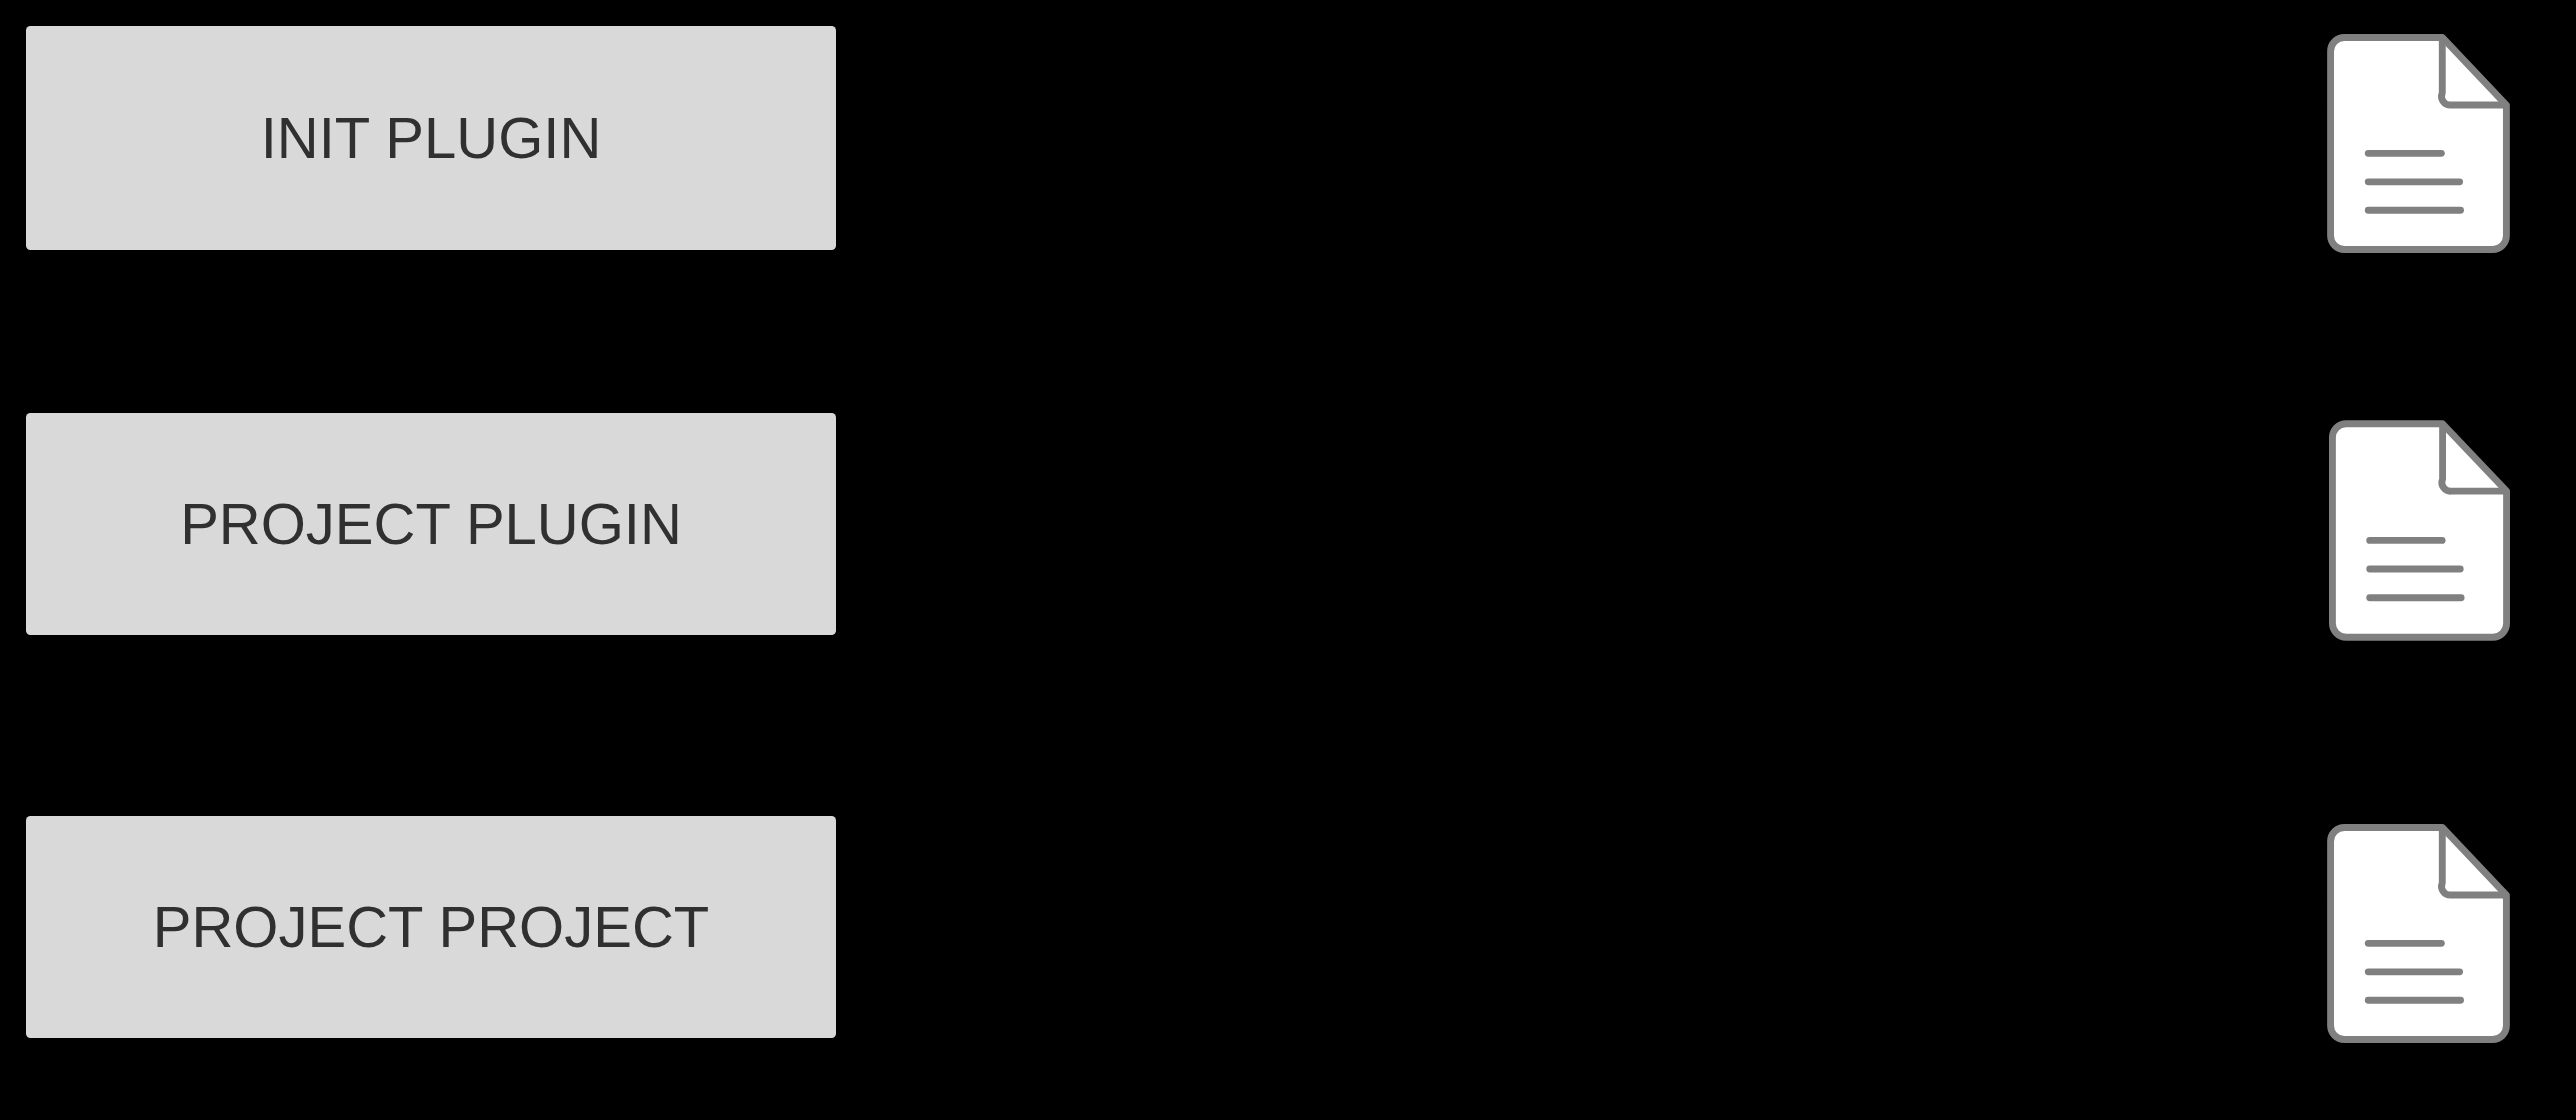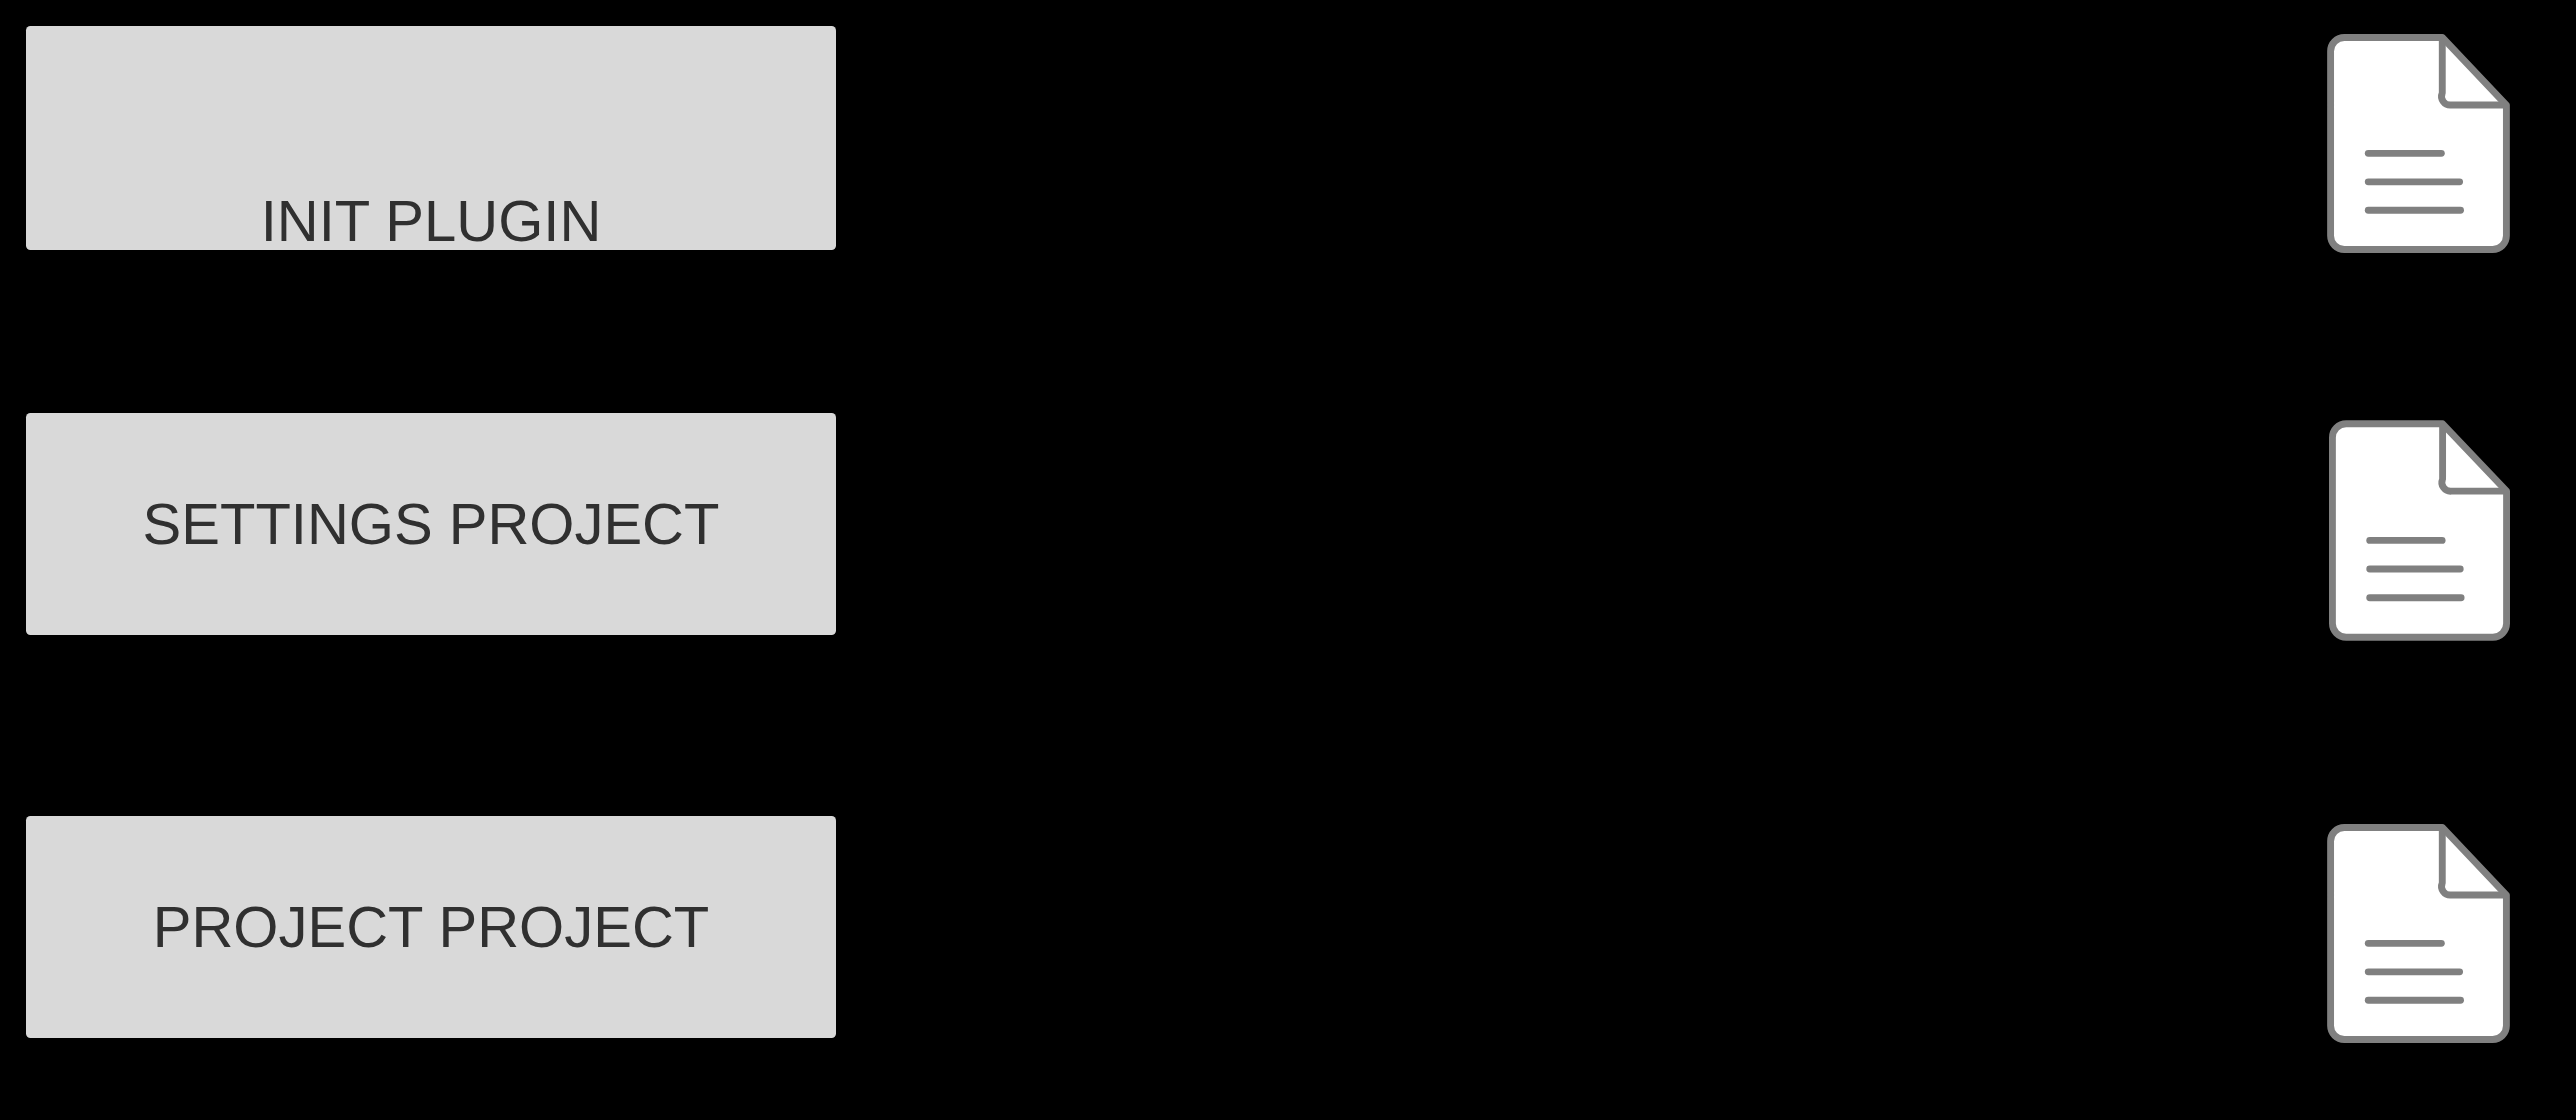--- a/index.html
+++ b/index.html
@@ -52,40 +52,40 @@
   .doc-icon {
     position: absolute;
   }
 </style>
 </head>
 <body>
 
 <div id="stage">
 
   <div class="row" id="row0">
-    <div class="plugin-box" id="box0" style="left: 26px; top: 26px; width: 810px; height: 224px; background: rgb(217, 217, 217); align-items: flex-end;">
+    <div class="plugin-box" id="box0" style="left: 26px; top: 26px; width: 810px; height: 224px; background: rgb(217, 217, 217);">
       <span class="plugin-label" style="font-size: 58px; color: rgb(48, 48, 48);">INIT PLUGIN</span>
     </div>
     <svg class="connector" id="conn0" viewBox="0 0 4120 1792" width="2576" height="1120">
         <line x1="1352" y1="216" x2="2078" y2="216" stroke="#b3b3b3" stroke-width="14" stroke-linecap="round" stroke-dasharray="62 40"></line>
         <line x1="2712" y1="231" x2="3600" y2="231" stroke="#b3b3b3" stroke-width="14" stroke-linecap="round" stroke-dasharray="74 40"></line>
         <polyline points="3534,169 3600,231 3534,293" fill="none" stroke="#b3b3b3" stroke-width="22" stroke-linecap="round" stroke-linejoin="round"></polyline>
       </svg>
     <svg class="doc-icon" id="doc0" viewBox="0 0 292 350" style="left: 2327px; top: 34px; width: 183px; height: 219px;">
         <path d="M 27.5 5.5 L 184 5.5 L 286.5 113.5 L 286.5 322.5 A 22 22 0 0 1 264.5 344.5 L 27.5 344.5 A 22 22 0 0 1 5.5 322.5 L 5.5 27.5 A 22 22 0 0 1 27.5 5.5 Z" fill="#ffffff" stroke="#808080" stroke-width="11" stroke-linejoin="round"></path>
         <path d="M 184 5.5 L 184 94 A 14 14 0 0 0 198 113.5 L 286.5 113.5" fill="none" stroke="#808080" stroke-width="11" stroke-linejoin="round" stroke-linecap="butt"></path>
         <line x1="65.7" y1="190.75" x2="182.5" y2="190.75" stroke="#808080" stroke-width="11" stroke-linecap="round"></line>
         <line x1="65.7" y1="236.25000000000003" x2="211.7" y2="236.25000000000003" stroke="#808080" stroke-width="11" stroke-linecap="round"></line>
         <line x1="65.7" y1="281.75" x2="213.16000000000003" y2="281.75" stroke="#808080" stroke-width="11" stroke-linecap="round"></line>
       </svg>
   </div>
 
   <div class="row" id="row1">
     <div class="plugin-box" id="box1" style="left: 26px; top: 413px; width: 810px; height: 222px; background: rgb(217, 217, 217);">
-      <span class="plugin-label" style="font-size: 58px; color: rgb(48, 48, 48);">SETTINGS PROJECT</span>
+      <span class="plugin-label" style="font-size: 58px; color: rgb(48, 48, 48);">PROJECT PLUGIN</span>
     </div>
     <svg class="connector" id="conn1" viewBox="0 0 4120 1792" width="2576" height="1120">
         <line x1="1352" y1="832" x2="2196" y2="832" stroke="#b3b3b3" stroke-width="14" stroke-linecap="round" stroke-dasharray="62 40"></line>
         <line x1="2704" y1="848" x2="3600" y2="848" stroke="#b3b3b3" stroke-width="14" stroke-linecap="round" stroke-dasharray="74 40"></line>
         <polyline points="3534,786 3600,848 3534,910" fill="none" stroke="#b3b3b3" stroke-width="22" stroke-linecap="round" stroke-linejoin="round"></polyline>
       </svg>
     <svg class="doc-icon" id="doc1" viewBox="0 0 290 353" style="left: 2329px; top: 420px; width: 181px; height: 221px;">
         <path d="M 27.5 5.5 L 182 5.5 L 284.5 113.5 L 284.5 325.5 A 22 22 0 0 1 262.5 347.5 L 27.5 347.5 A 22 22 0 0 1 5.5 325.5 L 5.5 27.5 A 22 22 0 0 1 27.5 5.5 Z" fill="#ffffff" stroke="#808080" stroke-width="11" stroke-linejoin="round"></path>
         <path d="M 182 5.5 L 182 94 A 14 14 0 0 0 196 113.5 L 284.5 113.5" fill="none" stroke="#808080" stroke-width="11" stroke-linejoin="round" stroke-linecap="butt"></path>
         <line x1="65.25" y1="192.38500000000002" x2="181.25" y2="192.38500000000002" stroke="#808080" stroke-width="11" stroke-linecap="round"></line>

